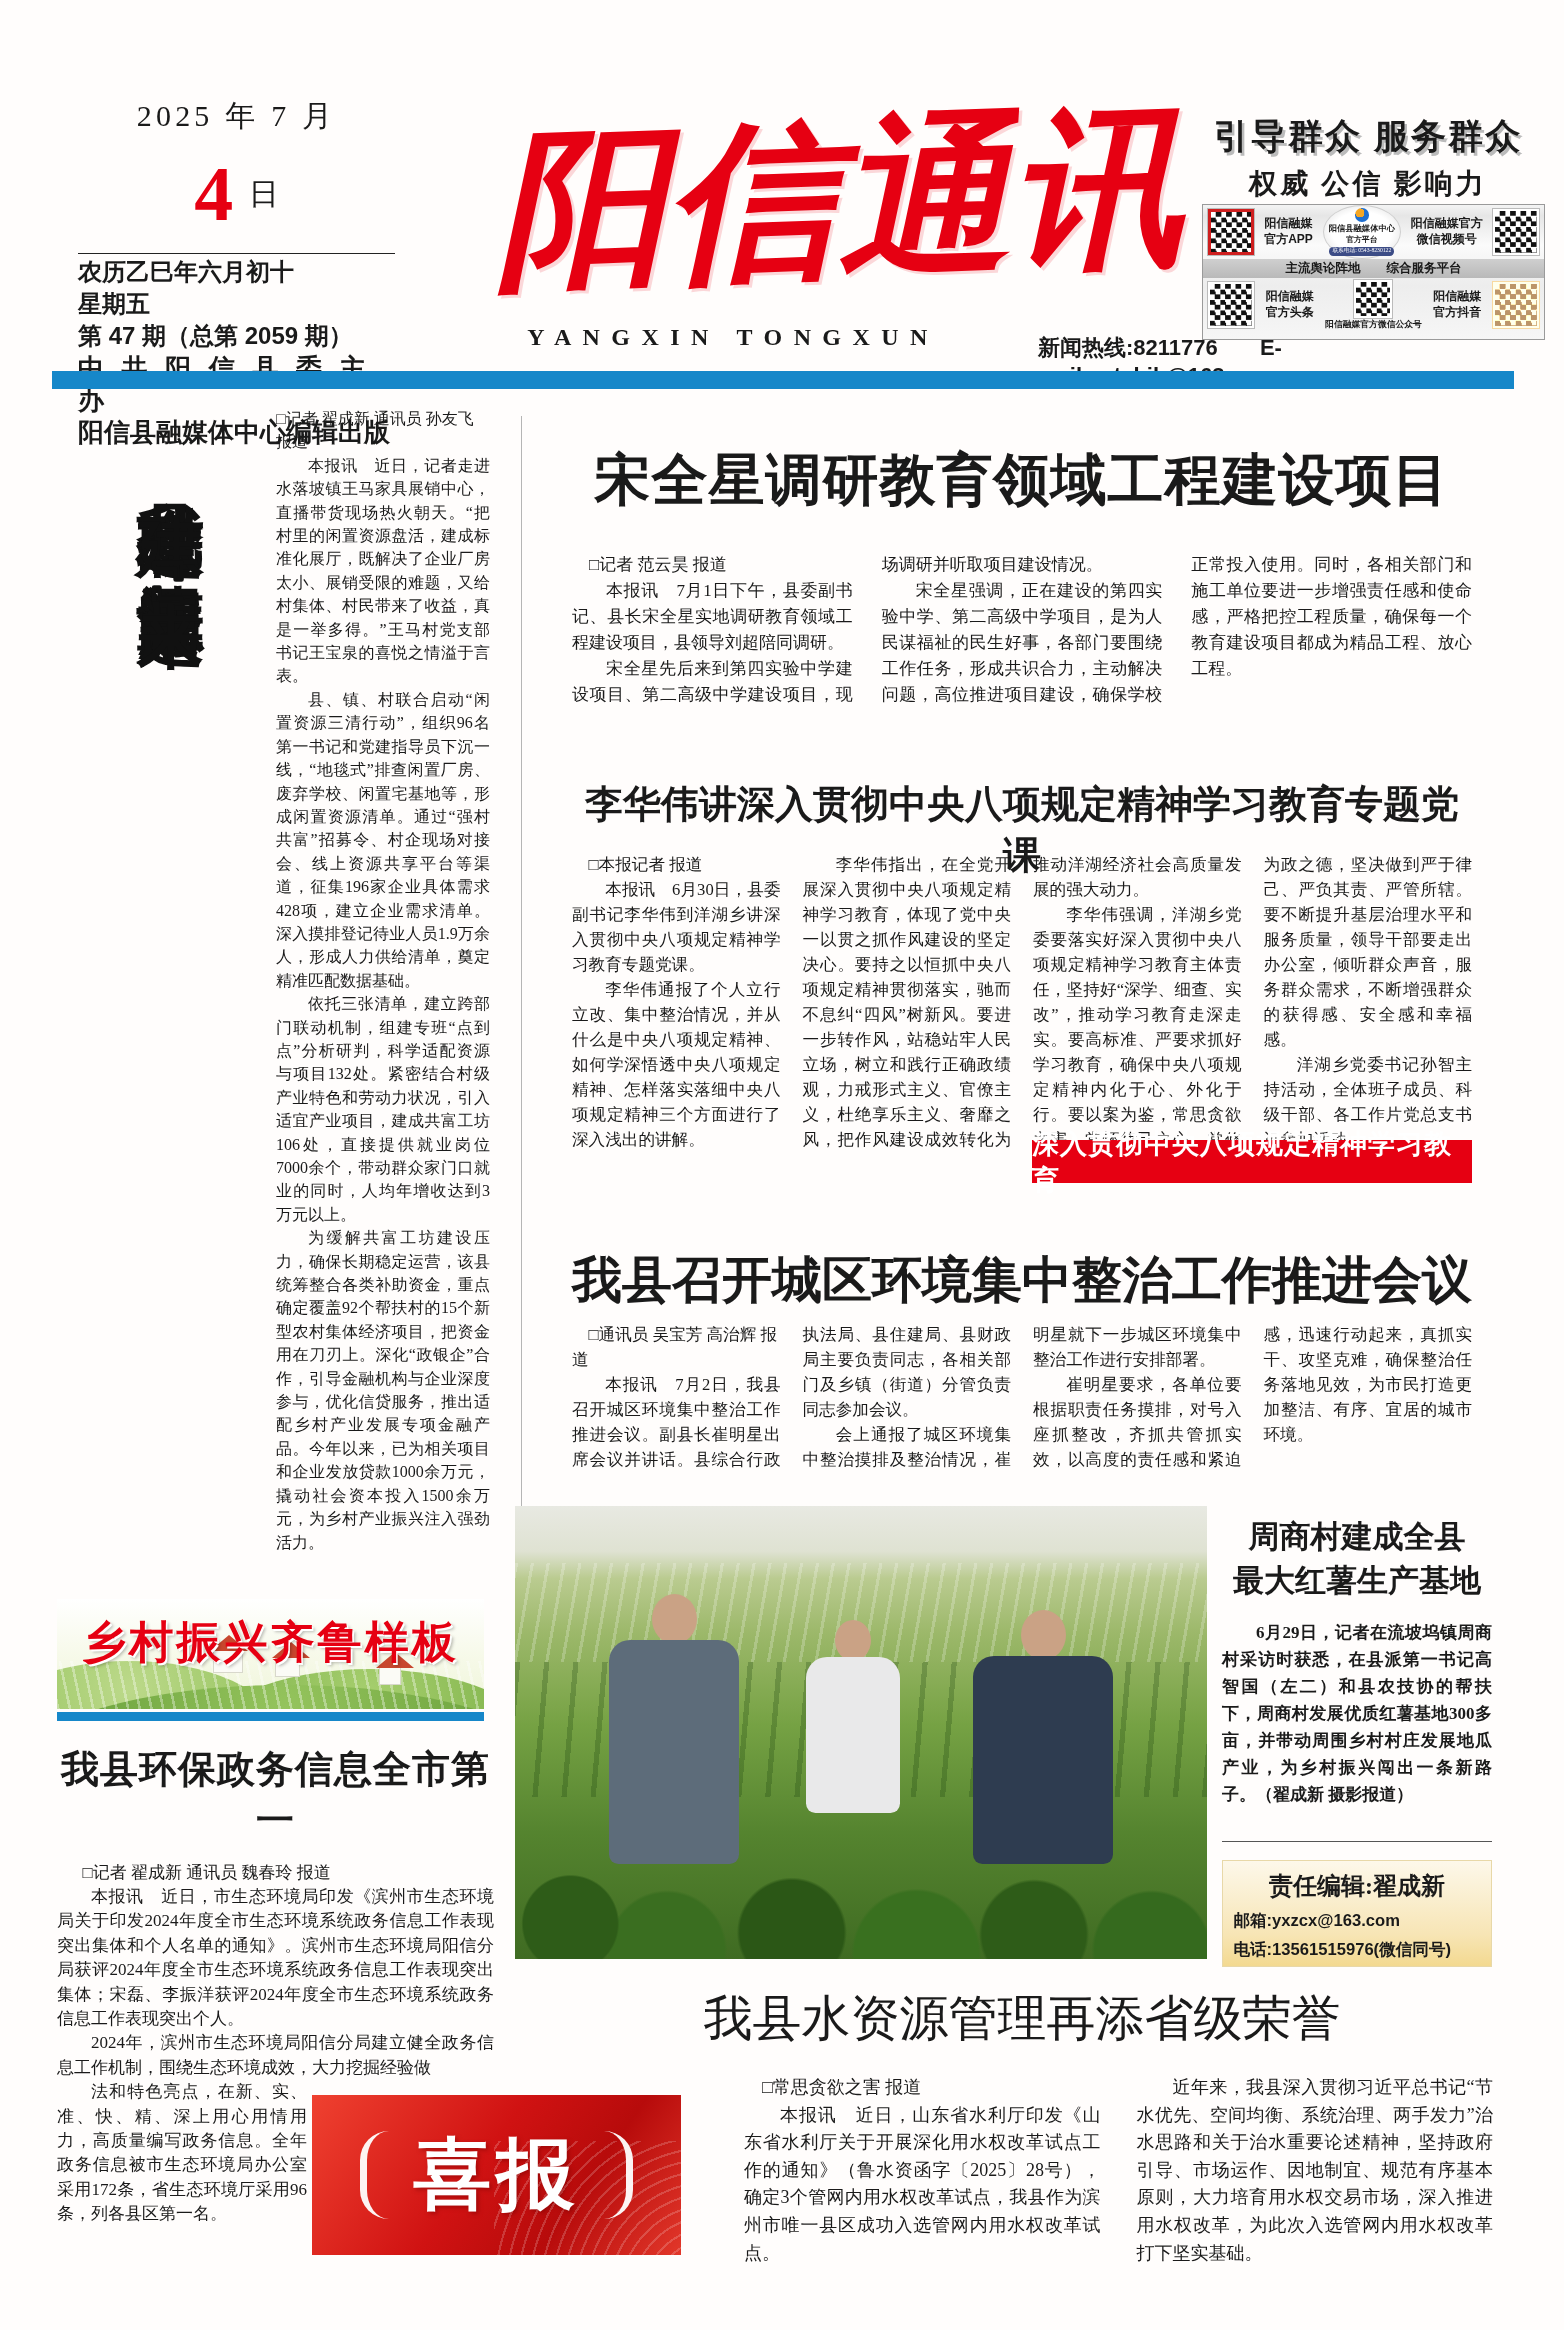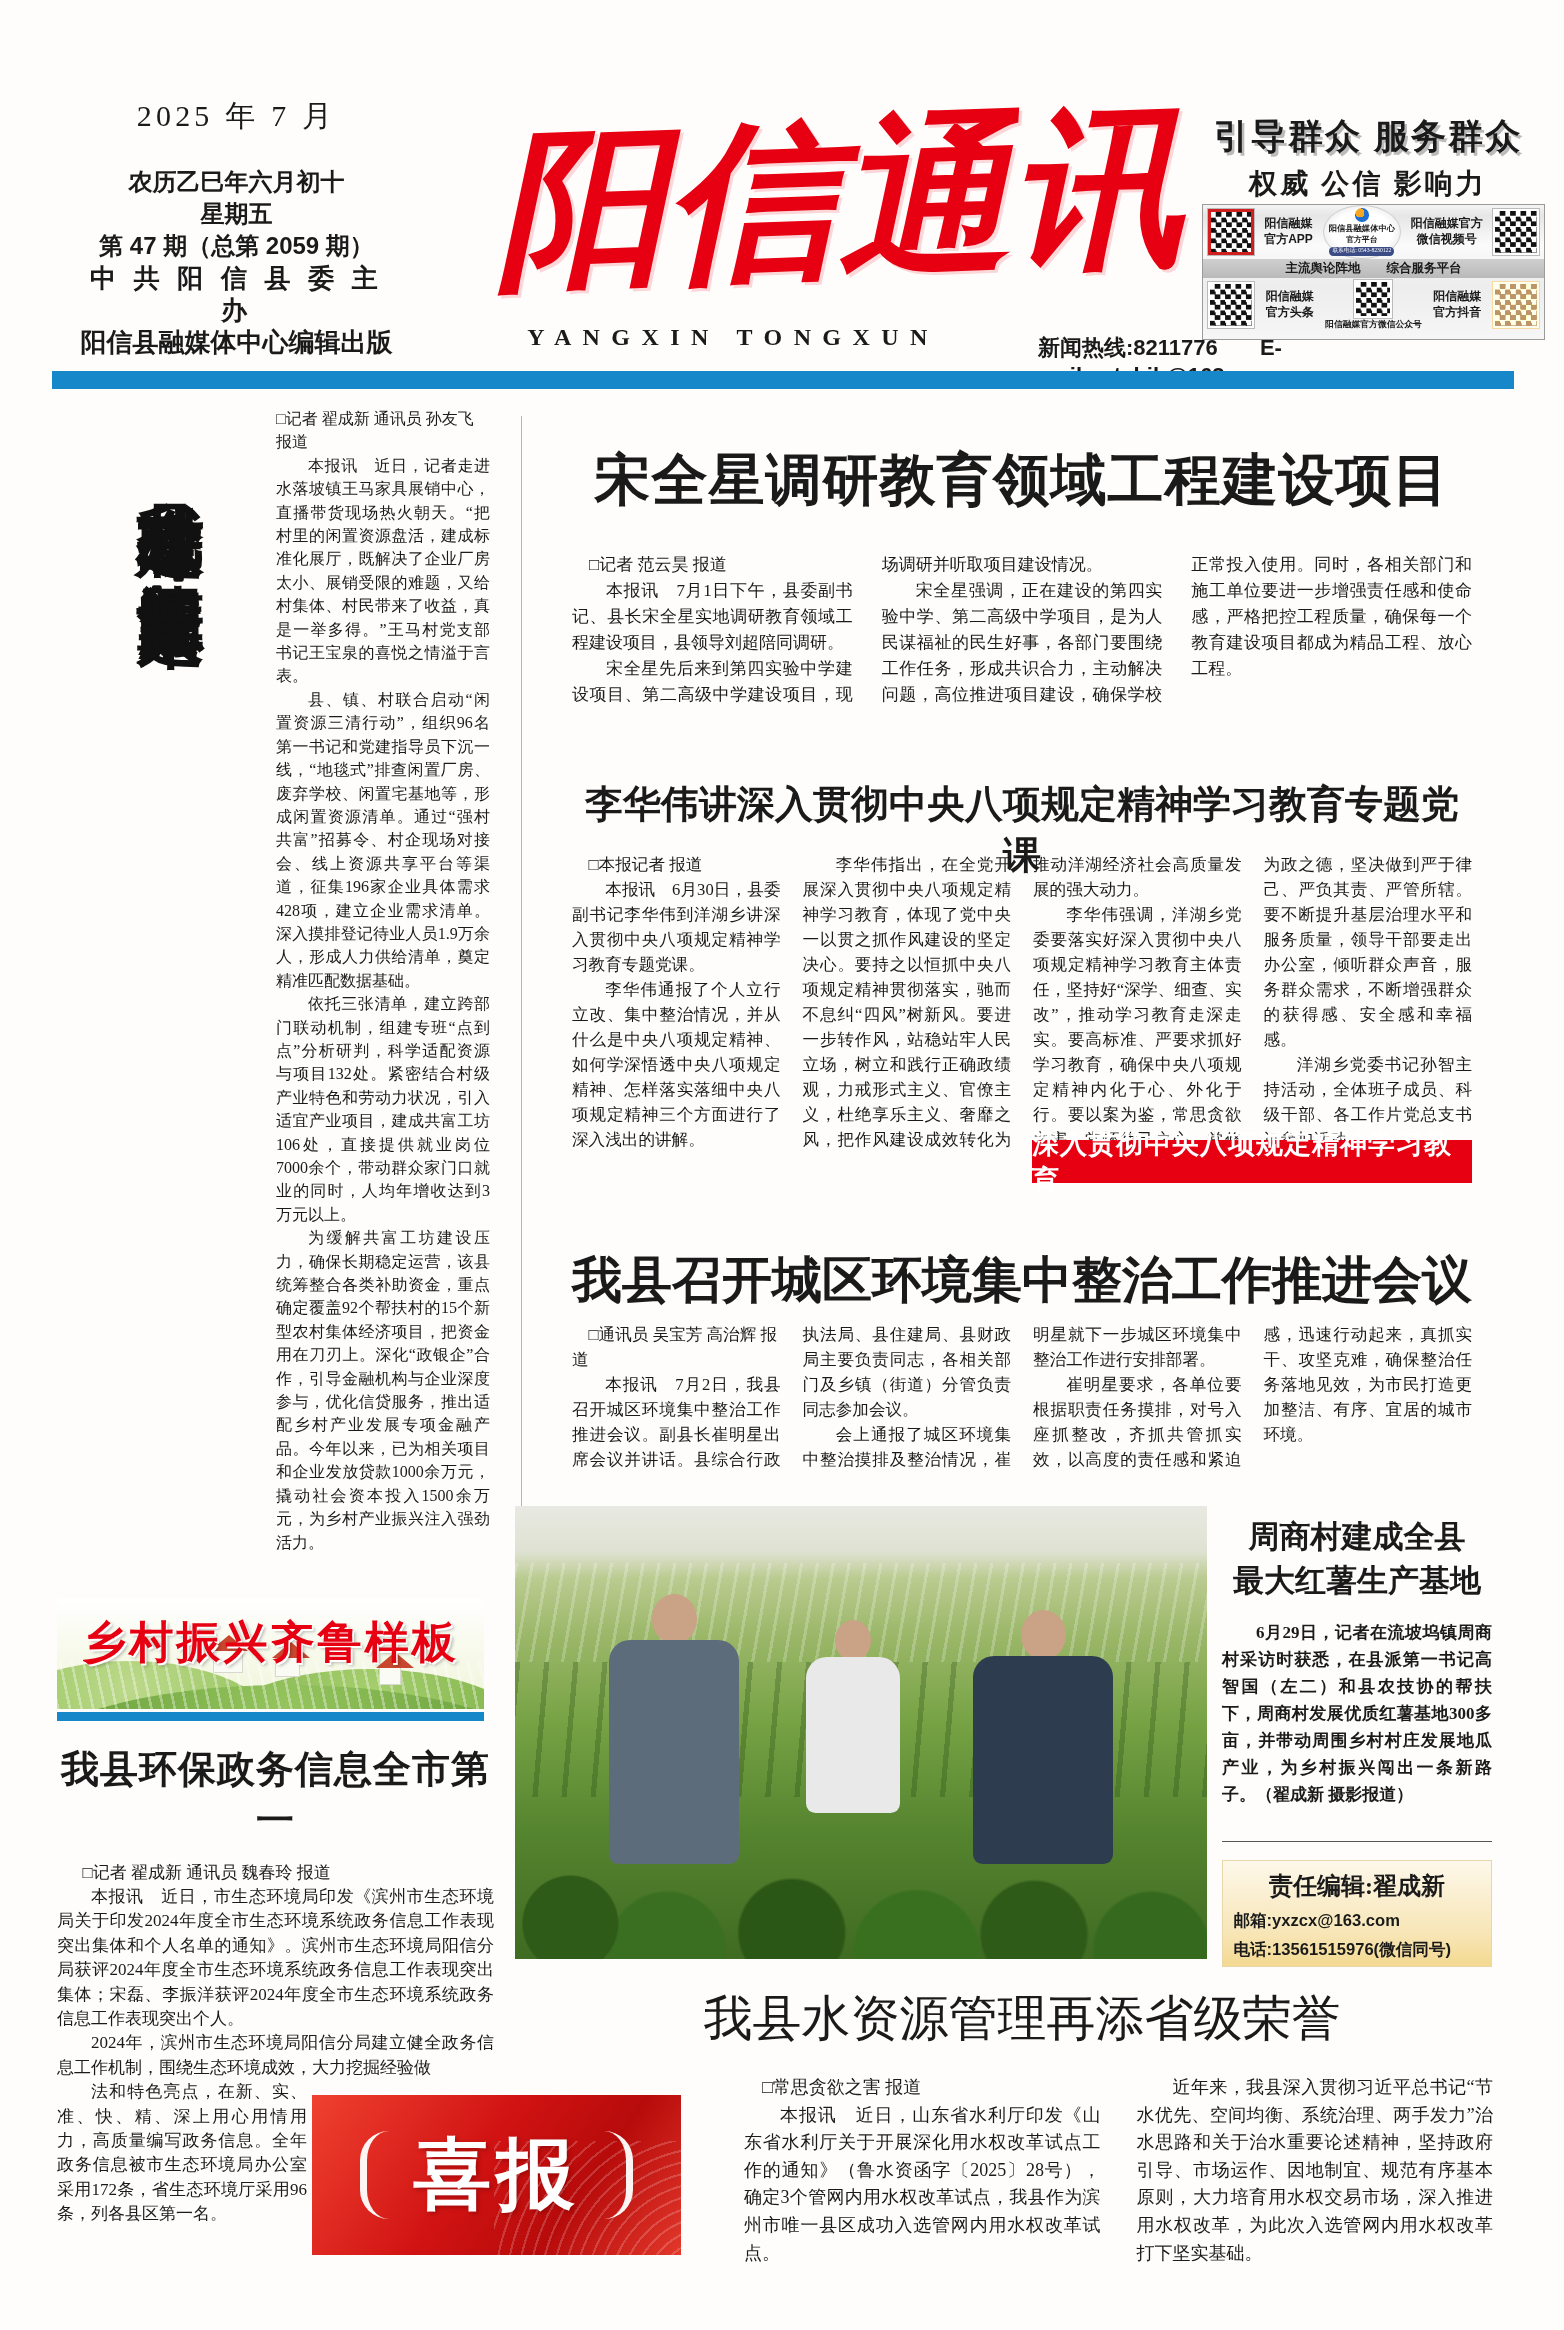--- a/index.html
+++ b/index.html
@@ -7,21 +7,21 @@
   #page { position:relative; width:1565px; height:2330px; background:#fffdfc; overflow:hidden;
           font-family:"Liberation Serif", serif; color:#1a1a1a; }
   .abs { position:absolute; }
 
   
   .date-block { left:78px; top:96px; width:317px; }
   .date-l1 { font-size:30px; letter-spacing:4.2px; text-align:center; padding-bottom:9.4px; }
   .date-day-row { text-align:center; padding:3.1px 0 13.5px 0; border-bottom:1.6px solid #222; }
   .date-day { font-size:78px; font-weight:bold; color:#e60012; vertical-align:middle; }
   .date-day-unit { font-size:30px; vertical-align:middle; margin-left:13.5px; }
-  .date-meta { font-family:"Liberation Sans",sans-serif; font-weight:bold; text-align:center; margin-top:20px; }
+  .date-meta { font-family:"Liberation Sans",sans-serif; font-weight:bold; text-align:left; margin-top:2px; }
   .date-meta div { line-height:32px; }
   .d-lunar,.d-week,.d-issue { font-size:24px; }
   .d-org { font-size:26px; letter-spacing:5.2px; }
   .d-pub { font-size:26px; }
 
   .masthead { left:484px; top:88px; width:707px; height:224px; text-align:center;
               font-size:172px; font-weight:bold; font-style:italic; color:#e60012;
               font-family:"Liberation Serif",serif; transform:rotate(-2deg);
               text-shadow:3.1px 3.1px 0 rgba(230,0,18,.15); line-height:224px; white-space:nowrap; }
   .pinyin { left:499px; top:324px; width:468px; text-align:center; font-size:24px; font-weight:bold;
@@ -167,20 +167,24 @@
   .water-body { left:744px; top:2074px; width:749px; height:250px; column-count:2; column-gap:36px;
                 font-size:18px; line-height:27.6px; }
 </style>
 </head>
 <body>
 
 <div id="page">
 
   <div class="abs date-block">
     <div class="date-l1">2025 年 7 月</div>
+    <div class="date-day-row">
+      <span class="date-day">4</span>
+      <span class="date-day-unit">日</span>
+    </div>
     <div class="date-meta">
       <div class="d-lunar">农历乙巳年六月初十</div>
       <div class="d-week">星期五</div>
       <div class="d-issue">第 47 期（总第 2059 期）</div>
       <div class="d-org">中 共 阳 信 县 委 主 办</div>
       <div class="d-pub">阳信县融媒体中心编辑出版</div>
     </div>
   </div>
 
   <div class="abs masthead">阳信通讯</div>

